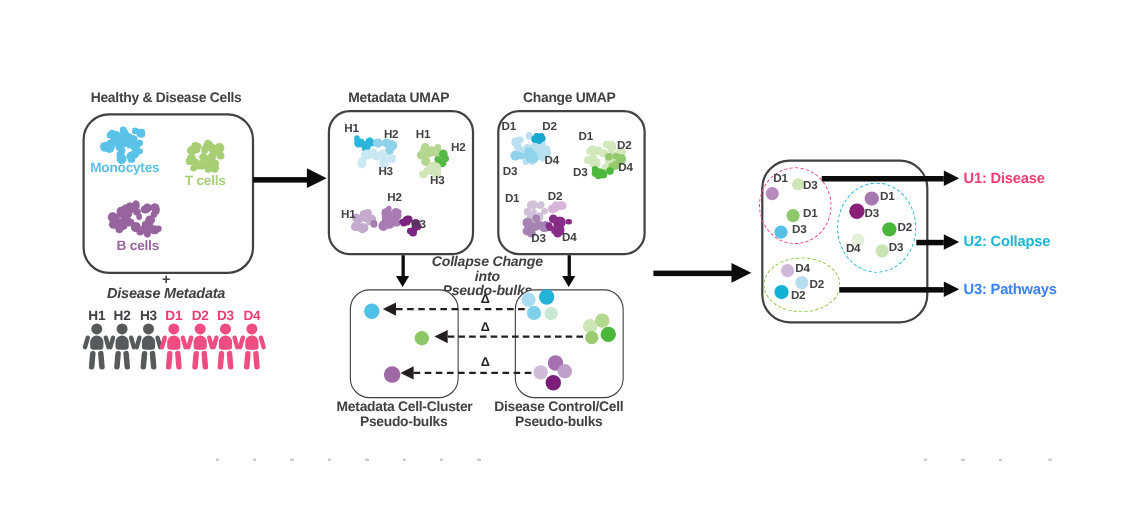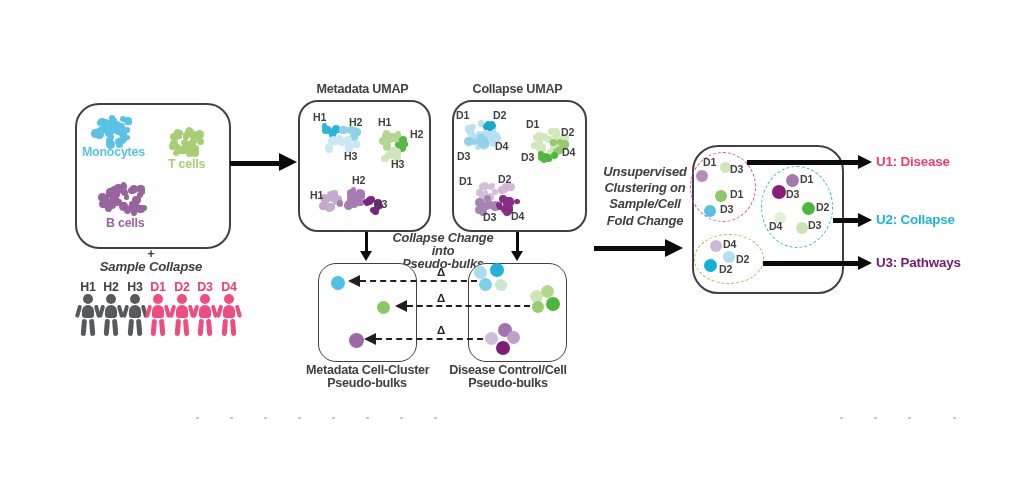--- a/index.html
+++ b/index.html
@@ -22,40 +22,41 @@
   .ah-r.sm{border-top-width:7px;border-bottom-width:7px;border-left-width:14px}
   .ah-d{position:absolute;width:0;height:0;border-left:6.5px solid transparent;
         border-right:6.5px solid transparent;border-top:10px solid #0b0b0b}
   .ah-l{position:absolute;width:0;height:0;border-top:6px solid transparent;
         border-bottom:6px solid transparent;border-right:12px solid #231f20}
   .dash{position:absolute;height:0;border-top:2.6px dashed #231f20}
   .delta{position:absolute;font-weight:700;font-size:11.5px;color:#231f20;line-height:1}
   .dell{position:absolute;border:1.9px dashed;border-radius:50%}
   .dell.pk{border-color:#ef4277}.dell.bl{border-color:#29b8d8}.dell.gr{border-color:#8dc63f}
   .ulab{position:absolute;font-weight:700;font-size:13.4px;letter-spacing:-0.2px;line-height:14px;white-space:nowrap}
-  .u1{color:#ee3d72}.u2{color:#1db5d5}.u3{color:#701a75}
+  .u1{color:#ee3d72}.u2{color:#1db5d5}.u3{color:#3b82f6}
   .hcol{color:#414042}.dcol{color:#ee3d72}
   .mono{color:#59c2e6}.tc{color:#a8ce74}.bc{color:#97649e}
   .person{position:absolute;width:20px;height:42px}
   .person i{position:absolute;display:block;background:currentColor}
   .p-head{left:5px;top:0;width:10px;height:10px;border-radius:50%}
   .p-torso{left:4px;top:11px;width:12px;height:13px;border-radius:6px 6px 3px 3px}
   .p-arml{left:0;top:11px;width:4px;height:12.5px;border-radius:2px;transform:rotate(16deg);transform-origin:50% 10%}
   .p-armr{right:0;top:11px;width:4px;height:12.5px;border-radius:2px;transform:rotate(-16deg);transform-origin:50% 10%}
   .p-legl{left:4px;top:24.5px;width:4.8px;height:17px;border-radius:2.4px;transform:rotate(5deg);transform-origin:50% 5%}
   .p-legr{right:4px;top:24.5px;width:4.8px;height:17px;border-radius:2.4px;transform:rotate(-5deg);transform-origin:50% 5%}
   .healthy{color:#58595b}.disease{color:#ee4d81}
   .remn{position:absolute;height:2px;opacity:.4;
         background:repeating-linear-gradient(90deg,#777 0 3px,transparent 3px 34px)}
 </style>
 </head>
 <body>
 
 <div id="fig">
 
+  <div class="ttl" style="left:75px;top:83px;width:152px">Healthy &amp; Disease Cells</div>
   <div class="rbox" style="left:75px;top:103px;width:152px;height:142px;border-radius:24px"></div>
   <div data-blob="" style="left:92px;top:112px;width:42px;height:36px;--c:#59c2e6">
       <i style="left: 32.0946px; top: 15.2131px; width: 5.57847px; height: 5.57847px;"></i>
       <i style="left: 20.047px; top: 8.99088px; width: 8.56543px; height: 8.56543px;"></i>
       <i style="left: 22.8671px; top: 25.9957px; width: 8.01015px; height: 8.01015px;"></i>
       <i style="left: 17.1314px; top: 3.39559px; width: 5.77183px; height: 5.77183px;"></i>
       <i style="left: 14.727px; top: 20.1689px; width: 6.24846px; height: 6.24846px;"></i>
       <i style="left: 29.8162px; top: 24.2589px; width: 5.60777px; height: 5.60777px;"></i>
       <i style="left: 7.78295px; top: 12.4075px; width: 7.8448px; height: 7.8448px;"></i>
       <i style="left: 16.7871px; top: 4.84612px; width: 8.02611px; height: 8.02611px;"></i>
@@ -163,21 +164,21 @@
       <i style="left: 38.0627px; top: 8.92439px; width: 6.10846px; height: 6.10846px;"></i>
       <i style="left: 31.443px; top: 4.77123px; width: 5.59449px; height: 5.59449px;"></i>
       <i style="left: 21.9439px; top: 6.399px; width: 6.85932px; height: 6.85932px;"></i>
       <i style="left: 14.0624px; top: 15.2347px; width: 7.69822px; height: 7.69822px;"></i>
       <i style="left: 37.744px; top: 1.79875px; width: 8.53985px; height: 8.53985px;"></i>
     </div>
   <div class="clu mono" style="left:82px;top:146px">Monocytes</div>
   <div class="clu tc" style="left:168px;top:158px">T cells</div>
   <div class="clu bc" style="left:106px;top:217px">B cells</div>
   <div class="ttl" style="left:75px;top:247px;width:152px;font-size:13px">+</div>
-  <div class="ital" style="left:75px;top:259px;width:152px;font-size:13.2px">Sample Collapse</div>
+  <div class="ital" style="left:75px;top:259px;width:152px;font-size:13.2px">Disease Metadata</div>
 
   <div class="clu hcol" style="left:76px;top:281px;width:24px;text-align:center">H1</div>
   <div class="clu hcol" style="left:99px;top:281px;width:24px;text-align:center">H2</div>
   <div class="clu hcol" style="left:123px;top:281px;width:24px;text-align:center">H3</div>
   <div class="clu dcol" style="left:146px;top:281px;width:24px;text-align:center">D1</div>
   <div class="clu dcol" style="left:170px;top:281px;width:24px;text-align:center">D2</div>
   <div class="clu dcol" style="left:193px;top:281px;width:24px;text-align:center">D3</div>
   <div class="clu dcol" style="left:217px;top:281px;width:24px;text-align:center">D4</div>
 
   <div class="person healthy" style="left:78px;top:294px">
@@ -368,21 +369,21 @@
   <div class="sl" style="left:313px;top:112px">H1</div>
   <div class="sl" style="left:349px;top:117px">H2</div>
   <div class="sl" style="left:344px;top:151px">H3</div>
   <div class="sl" style="left:378px;top:117px">H1</div>
   <div class="sl" style="left:410px;top:129px">H2</div>
   <div class="sl" style="left:391px;top:159px">H3</div>
   <div class="sl" style="left:352px;top:175px">H2</div>
   <div class="sl" style="left:310px;top:190px">H1</div>
   <div class="sl" style="left:374px;top:199px">H3</div>
 
-  <div class="ttl" style="left:452px;top:83px;width:131px">Collapse UMAP</div>
+  <div class="ttl" style="left:452px;top:83px;width:131px">Change UMAP</div>
   <div class="rbox" style="left:452px;top:100px;width:131px;height:128px;border-radius:20px"></div>
   <div data-blob="" style="left:462px;top:121px;width:38px;height:30px;--c:#b9e0f1">
       <i style="left: 30.7015px; top: 11.1719px; width: 7.68161px; height: 7.68161px;"></i>
       <i style="left: 26.429px; top: 16.3931px; width: 8.35986px; height: 8.35986px;"></i>
       <i style="left: 29.7574px; top: 13.1407px; width: 8.80582px; height: 8.80582px;"></i>
       <i style="left: 5.34176px; top: 8.26139px; width: 6.99506px; height: 6.99506px;"></i>
       <i style="left: 13.0571px; top: 23.0283px; width: 6.11655px; height: 6.11655px;"></i>
       <i style="left: 7.487px; top: 2.63444px; width: 6.09276px; height: 6.09276px;"></i>
       <i style="left: 5.25124px; top: 15.4476px; width: 6.14642px; height: 6.14642px;"></i>
       <i style="left: 28.0229px; top: 19.2389px; width: 7.14361px; height: 7.14361px;"></i>
@@ -580,26 +581,20 @@
   <div class="dash" style="left:360px;top:280px;width:117px"></div>
   <div class="ah-l" style="left:348px;top:275px"></div>
   <div class="delta" style="left:437px;top:267px">Δ</div>
   <div class="dash" style="left:407px;top:305px;width:123px"></div>
   <div class="ah-l" style="left:395px;top:300px"></div>
   <div class="delta" style="left:437px;top:293px">Δ</div>
   <div class="dash" style="left:376px;top:338px;width:107px"></div>
   <div class="ah-l" style="left:364px;top:333px"></div>
   <div class="delta" style="left:437px;top:325px">Δ</div>
 
-  <div class="ital" style="left:589px;top:164px;width:112px;font-size:13px;line-height:16.2px">
-    <div>Unsupervised</div>
-    <div>Clustering on</div>
-    <div>Sample/Cell</div>
-    <div>Fold Change</div>
-  </div>
   <div class="hline" style="left:594px;top:246px;width:74px;height:5px"></div>
 
   <div class="ah-r" style="left:665px;top:239px"></div>
 
   <div class="rbox" style="left:692px;top:145px;width:148px;height:145px;border-radius:26px"></div>
   <div class="dell pk" style="left:690px;top:152px;width:64px;height:68px"></div>
   <div class="dell bl" style="left:761px;top:166px;width:70px;height:80px"></div>
   <div class="dell gr" style="left:694px;top:234px;width:68px;height:48px"></div>
 
   <div class="dot" style="left:696px;top:170px;width:12px;height:12px;background:#b78cbc"></div>

